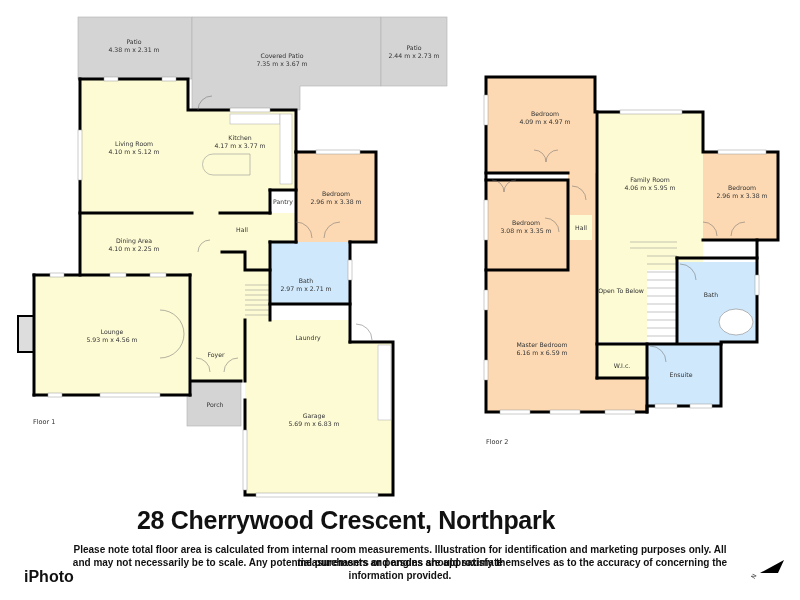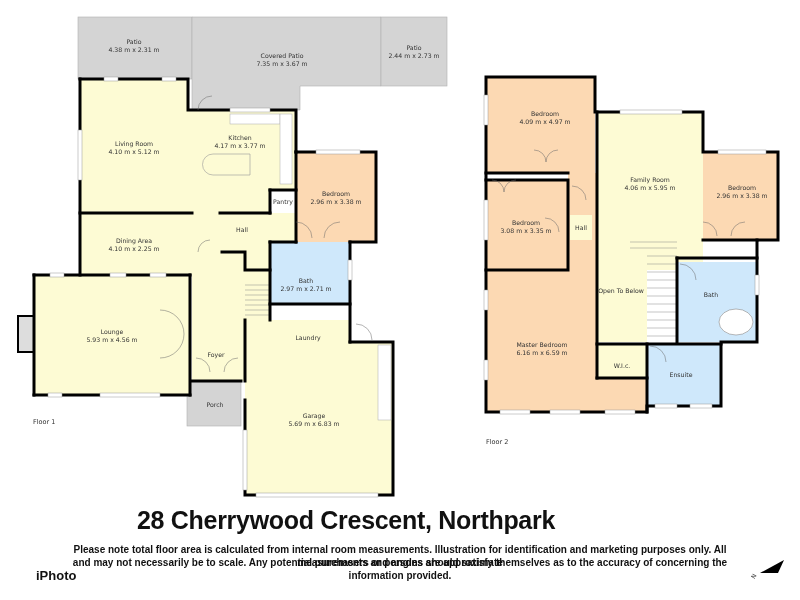--- a/index.html
+++ b/index.html
@@ -4,21 +4,21 @@
 <style>
   html, body { margin:0; padding:0; background:#ffffff; }
   body { width:800px; height:600px; position:relative; overflow:hidden; font-family:"DejaVu Sans", sans-serif; }
   #plan { position:absolute; left:0; top:0; width:800px; height:600px; }
   .room-label { font-family:"DejaVu Sans", sans-serif; font-size:6.2px; fill:#333333; text-anchor:middle; }
   .floor-label { font-family:"DejaVu Sans", sans-serif; font-size:6.5px; fill:#333333; }
   .title { position:absolute; left:0; width:692px; top:506px; text-align:center; font-family:"Liberation Sans", sans-serif; font-weight:bold; font-size:25px; color:#111111; letter-spacing:-0.3px; }
   .disclaimer { position:absolute; left:60px; width:680px; text-align:center; font-family:"Liberation Sans", sans-serif; font-size:10px; color:#111111; font-weight:bold; line-height:13px; }
   .disc1 { top:543px; }
   .disc2 { top:556px; }
-  .brand { position:absolute; left:36px; top:568px; font-family:"Liberation Sans", sans-serif; font-weight:bold; font-size:13px; color:#111111; }
+  .brand { position:absolute; left:24px; top:568px; font-family:"Liberation Sans", sans-serif; font-weight:bold; font-size:16px; color:#111111; }
 </style>
 </head>
 <body>
 
 <svg id="plan" viewBox="0 0 800 600" xmlns="http://www.w3.org/2000/svg">
 
   <g>
 
     <rect x="78" y="17" width="114" height="62" fill="#d4d4d4" stroke="#b0b0b0" stroke-width="0.6"></rect>
     <polygon points="192,17 381,17 381,86 300,86 300,110 192,110" fill="#d4d4d4" stroke="#b0b0b0" stroke-width="0.6"></polygon>

